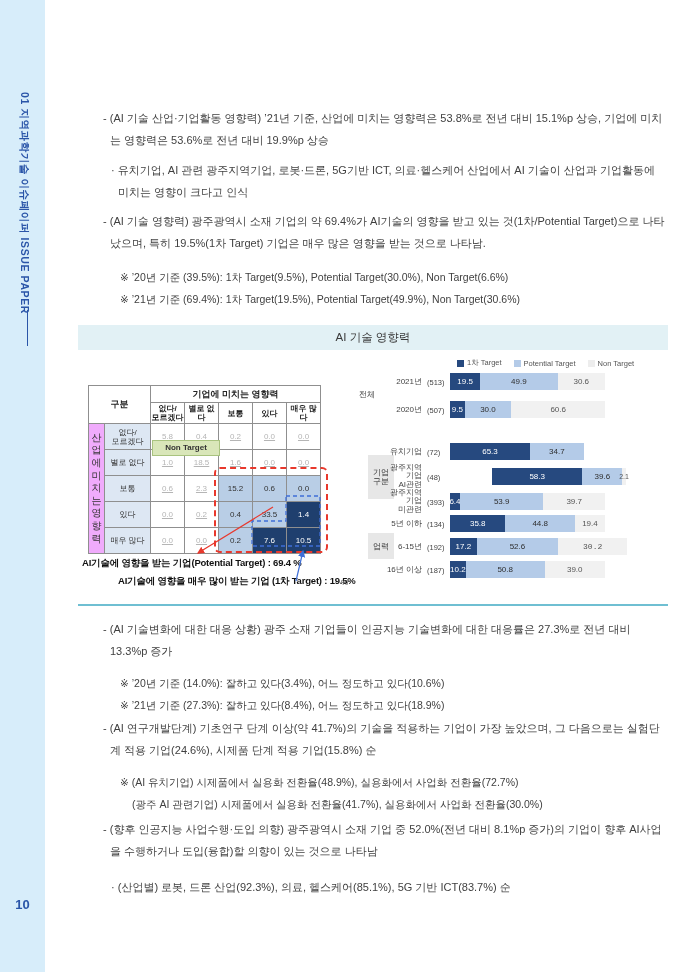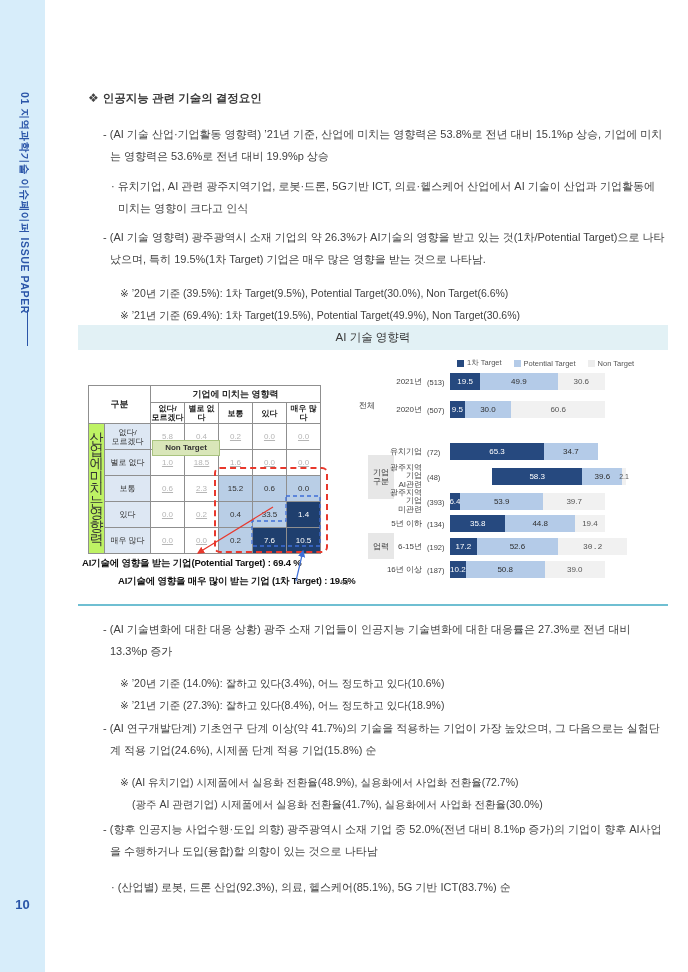--- a/index.html
+++ b/index.html
@@ -35,21 +35,21 @@
   .figure{position:absolute;left:78px;top:352px;width:590px;height:250px;}
   .divider{position:absolute;left:78px;top:604px;width:590px;height:2px;background:#6fbfd2;}
   
   .matrix-wrap{position:absolute;left:10px;top:33px;width:250px;height:215px;}
   .mtable{border-collapse:collapse;table-layout:fixed;width:232px;}
   .mtable td{border:1px solid #8f8f8f;text-align:center;vertical-align:middle;padding:0;}
   .corner{font-weight:bold;font-size:9px;color:#222;background:#fff;}
   .hgroup{height:16px;font-weight:bold;font-size:9px;color:#222;background:#fff;}
   .hcol{height:20px;font-size:8px;font-weight:bold;color:#222;white-space:pre-line;line-height:9px;background:#fff;}
   .d td{height:25px;}
-  .vlabel{font-size:14px;background:#bef264;line-height:12.6px;word-break:break-all;color:#333;}
+  .vlabel{font-size:10px;background:#f0abfc;line-height:12.6px;word-break:break-all;color:#333;}
   .rlabel{font-size:8px;background:#dde7f3;white-space:pre-line;line-height:9px;color:#333;}
   .val{font-size:8px;}
   .g{color:#b5b5b5;background:#fff;text-decoration:underline;}
   .lb{background:#b9cee6;color:#333;}
   .dk{background:#1f3f6e;color:#fff;}
   .nt-badge{position:absolute;left:64px;top:55px;width:66px;height:14px;background:#d9e6b9;border:1px solid #a9c37f;
     font-size:8px;font-weight:bold;color:#333;text-align:center;line-height:13px;z-index:6;}
   .pt-outline{position:absolute;left:126px;top:82px;width:110px;height:82px;border:2px dashed #e8382c;border-radius:6px;z-index:4;}
   .overlay{position:absolute;left:0;top:0;z-index:5;pointer-events:none;}
   .cap1{position:absolute;left:-6px;top:172px;width:330px;font-size:9.5px;font-weight:bold;color:#111;letter-spacing:-.2px;}
@@ -77,26 +77,23 @@
 </head>
 <body>
 
 <div class="sidebar">
   <div class="side-label">01 지역과학기술 이슈페이퍼 ISSUE PAPER</div>
   <div class="side-rule"></div>
   <div class="page-num">10</div>
 </div>
 
 <div class="content sec-top" style="position:absolute;top:90px;">
-  <div class="heading">
-    <span class="marker">❖</span><span>인공지능 관련 기술의 결정요인</span>
-  </div>
   <p class="p p-dash mt18">- (AI 기술 산업·기업활동 영향력) ’21년 기준, 산업에 미치는 영향력은 53.8%로 전년 대비 15.1%p 상승, 기업에 미치는 영향력은 53.6%로 전년 대비 19.9%p 상승</p>
   <p class="p p-dot mt9">· 유치기업, AI 관련 광주지역기업, 로봇·드론, 5G기반 ICT, 의료·헬스케어 산업에서 AI 기술이 산업과 기업활동에 미치는 영향이 크다고 인식</p>
-  <p class="p p-dash mt8">- (AI 기술 영향력) 광주광역시 소재 기업의 약 26.3%가 AI기술의 영향을 받고 있는 것(1차/Potential Target)으로 나타났으며, 특히 19.5%(1차 Target) 기업은 매우 많은 영향을 받는 것으로 나타남.</p>
+  <p class="p p-dash mt8">- (AI 기술 영향력) 광주광역시 소재 기업의 약 69.4%가 AI기술의 영향을 받고 있는 것(1차/Potential Target)으로 나타났으며, 특히 19.5%(1차 Target) 기업은 매우 많은 영향을 받는 것으로 나타남.</p>
   <p class="p p-note mt12">※ ’20년 기준 (39.5%): 1차 Target(9.5%), Potential Target(30.0%), Non Target(6.6%)</p>
   <p class="p p-note mt0">※ ’21년 기준 (69.4%): 1차 Target(19.5%), Potential Target(49.9%), Non Target(30.6%)</p>
 </div>
 
 <div class="band">AI 기술 영향력</div>
 
 <div class="figure">
 
   <div class="matrix-wrap">
     <table class="mtable">
@@ -197,21 +194,21 @@
       <span class="lit">
           <span class="lsw sw1"></span>
           <span>Potential Target</span>
         </span>
       <span class="lit">
           <span class="lsw sw2"></span>
           <span>Non Target</span>
         </span>
     </div>
 
-    <div class="glabel" style="top:49px;">전체</div>
+    <div class="glabel" style="top:38px;">전체</div>
     <div class="gbox" style="top:103px;height:44px;">기업 구분</div>
     <div class="gbox" style="top:181px;height:26px;">업력</div>
 
     <div class="brow" style="top:21px;">
       <div class="blabel">2021년</div>
       <div class="bcount">(513)</div>
       <div class="bar">
           <div class="seg s0" style="width: 30.225px;">
             <span>19.5</span>
           </div>
@@ -236,21 +233,21 @@
           <div class="seg s2" style="width: 93.93px;">
             <span>60.6</span>
           </div>
         </div>
     </div>
 
     <div class="brow" style="top:91px;">
       <div class="blabel">유치기업</div>
       <div class="bcount">(72)</div>
       <div class="bar">
-          <div class="seg s0" style="width: 94px;">
+          <div class="seg s0" style="width: 80px;">
             <span>65.3</span>
           </div>
           <div class="seg s1" style="width: 53.785px;">
             <span>34.7</span>
           </div>
         </div>
     </div>
     <div class="brow" style="top:116px;">
       <div class="blabel">광주지역
 기업

